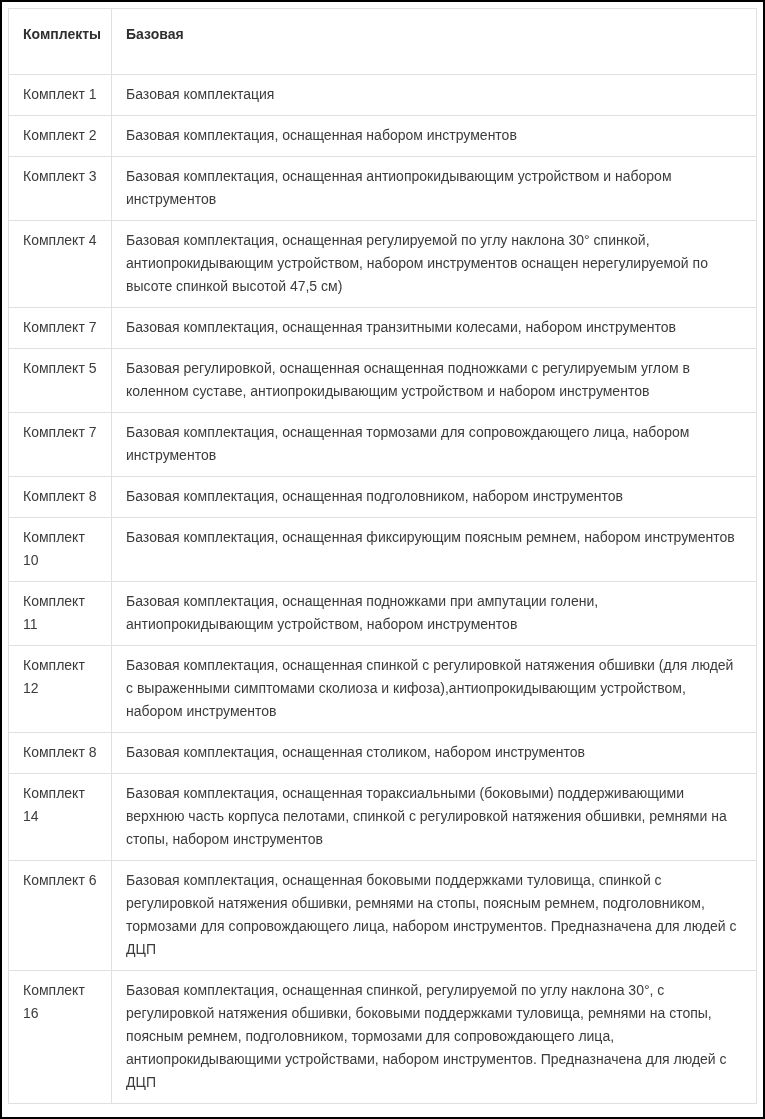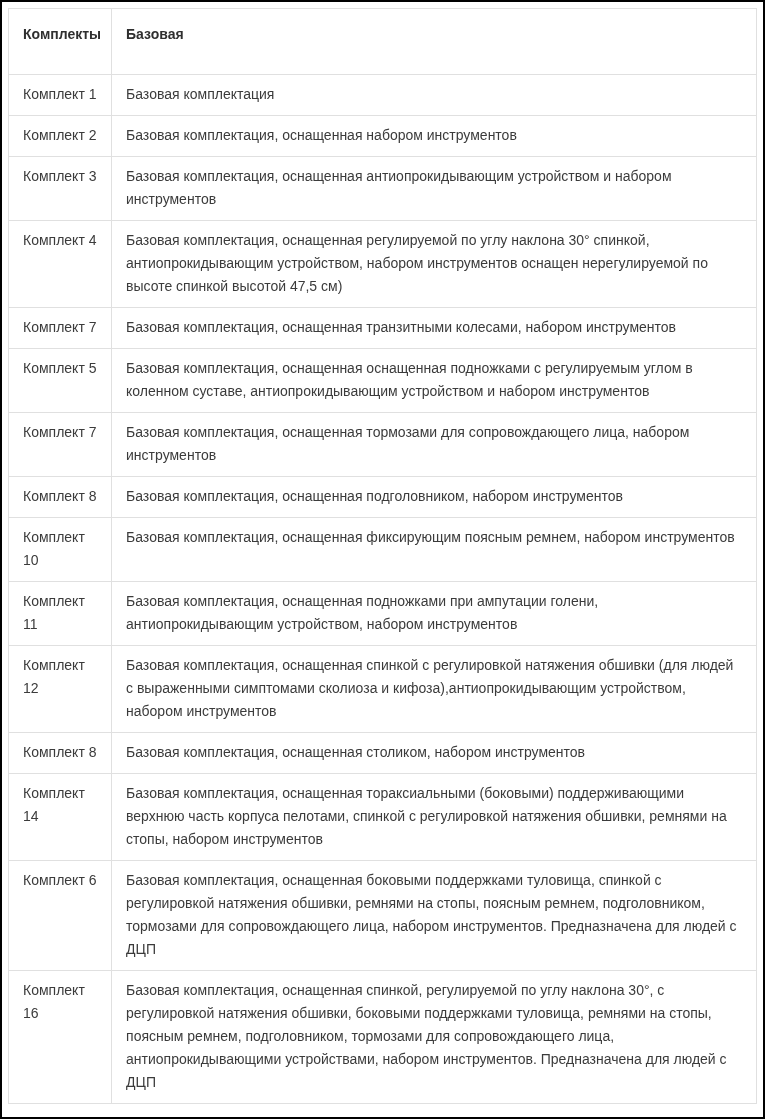--- a/index.html
+++ b/index.html
@@ -61,21 +61,21 @@
       <tr data-name="table-row">
         <td class="kit-col" data-name="kit-cell">Комплект 4</td>
         <td data-name="description-cell">Базовая комплектация, оснащенная регулируемой по углу наклона 30° спинкой, антиопрокидывающим устройством, набором инструментов оснащен нерегулируемой по высоте спинкой высотой 47,5 см)</td>
       </tr>
       <tr data-name="table-row">
         <td class="kit-col" data-name="kit-cell">Комплект 7</td>
         <td data-name="description-cell">Базовая комплектация, оснащенная транзитными колесами, набором инструментов</td>
       </tr>
       <tr data-name="table-row">
         <td class="kit-col" data-name="kit-cell">Комплект 5</td>
-        <td data-name="description-cell">Базовая комплектация, оснащенная оснащенная подножками с регулируемым углом в коленном суставе, антиопрокидывающим устройством и набором инструментов</td>
+        <td data-name="description-cell">Базовая регулировкой, оснащенная оснащенная подножками с регулируемым углом в коленном суставе, антиопрокидывающим устройством и набором инструментов</td>
       </tr>
       <tr data-name="table-row">
         <td class="kit-col" data-name="kit-cell">Комплект 7</td>
         <td data-name="description-cell">Базовая комплектация, оснащенная тормозами для сопровождающего лица, набором инструментов</td>
       </tr>
       <tr data-name="table-row">
         <td class="kit-col" data-name="kit-cell">Комплект 8</td>
         <td data-name="description-cell">Базовая комплектация, оснащенная подголовником, набором инструментов</td>
       </tr>
       <tr data-name="table-row">

